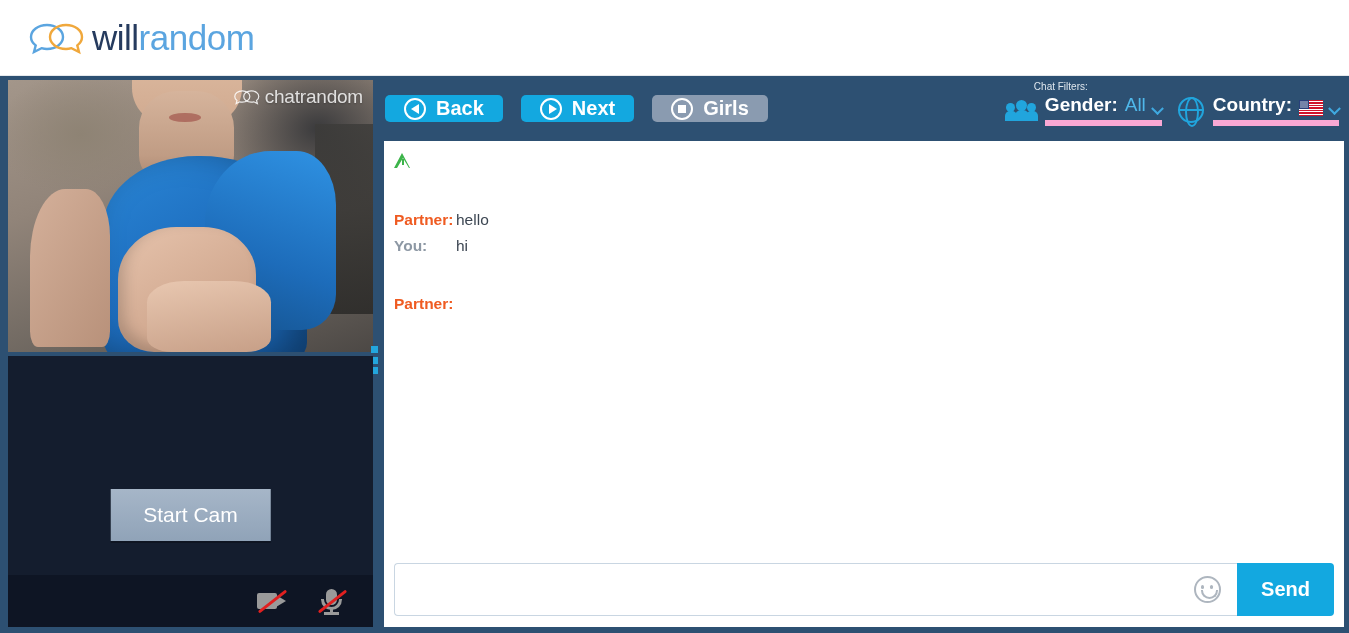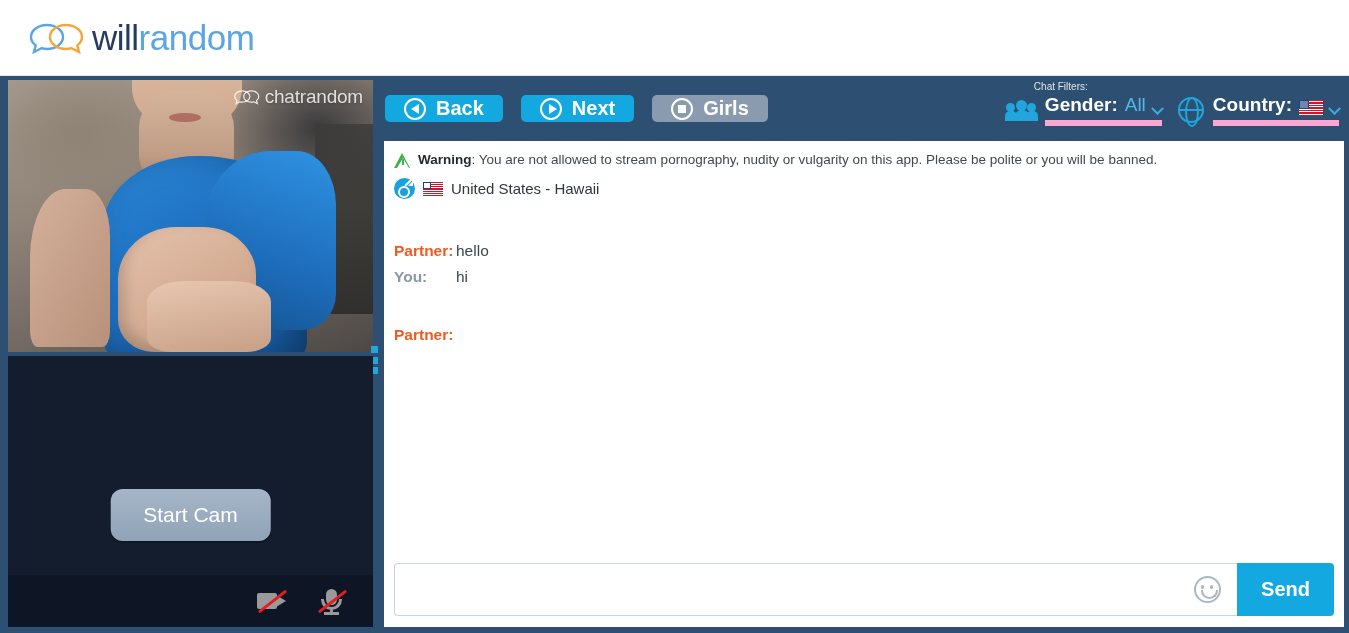--- a/index.html
+++ b/index.html
@@ -201,21 +201,21 @@
   .local-video {
     position: absolute; left: 8px; top: 280px;
     width: 365px; height: 271px;
     background: #141d2e;
   }
   .start-cam {
     position: absolute; left: 50%; top: 133px;
     transform: translateX(-50%);
     background: linear-gradient(180deg, #a6b6c8 0%, #90a3b8 100%);
     color: #ffffff; font-size: 21px;
-    border: none; border-radius: 12px;
+    border: none; border-radius: 0;
     padding: 14px 33px;
     box-shadow: 0 2px 0 rgba(0,0,0,0.25);
     cursor: pointer;
   }
   .cam-toolbar {
     position: absolute; left: 0; bottom: 0;
     width: 365px; height: 52px;
     background: #0e1524;
     display: flex; align-items: center; justify-content: flex-end;
     gap: 30px; padding-right: 26px;
@@ -596,35 +596,22 @@
         </div>
       </div>
     </div>
 
     <div class="chat-panel">
 
       <div class="warning-row">
         <span class="warn-tri">
             <span class="warn-bang"></span>
           </span>
-        <span>
-          <span class="warn-strong">Warning</span><span>: You are not allowed to stream pornography, nudity or vulgarity on this app. Please be polite or you will be banned.</span>
-        </span>
       </div>
 
-      <div class="location-row">
-        <span class="gender-badge">
-            <span class="gender-arrowhead"></span>
-          </span>
-        <span class="flag loc-flag">
-          <span class="stripes"></span>
-            <span class="canton"></span>
-        </span>
-        <span>United States - Hawaii</span>
-      </div>
 
       <div class="messages">
         <div class="msg">
           <span class="msg-who who-partner">Partner:</span>
           <span>hello</span>
         </div>
         <div class="msg">
           <span class="msg-who who-you">You:</span>
           <span>hi</span>
         </div>

